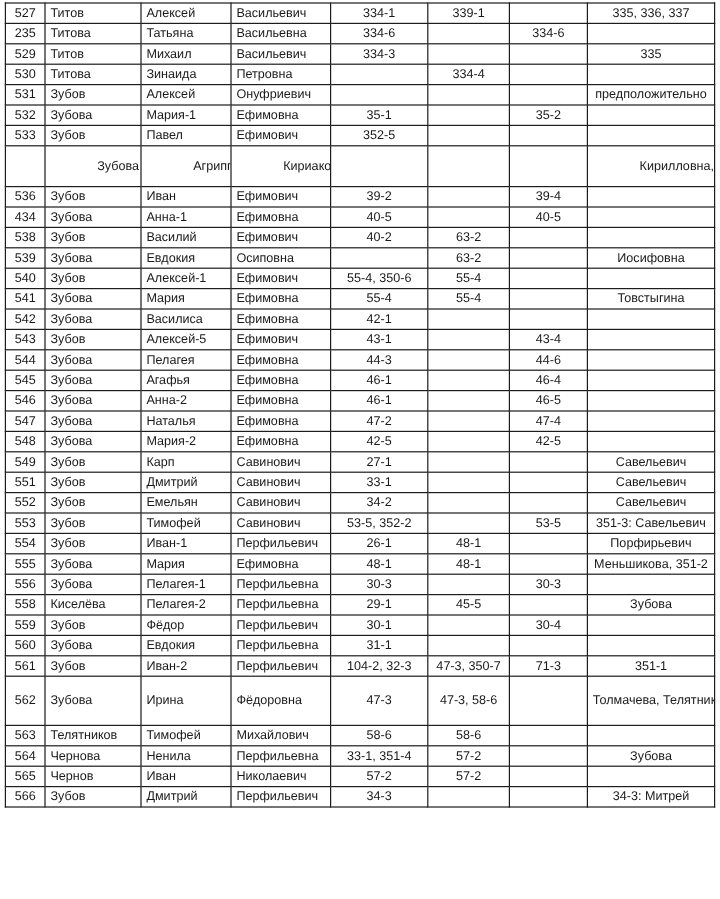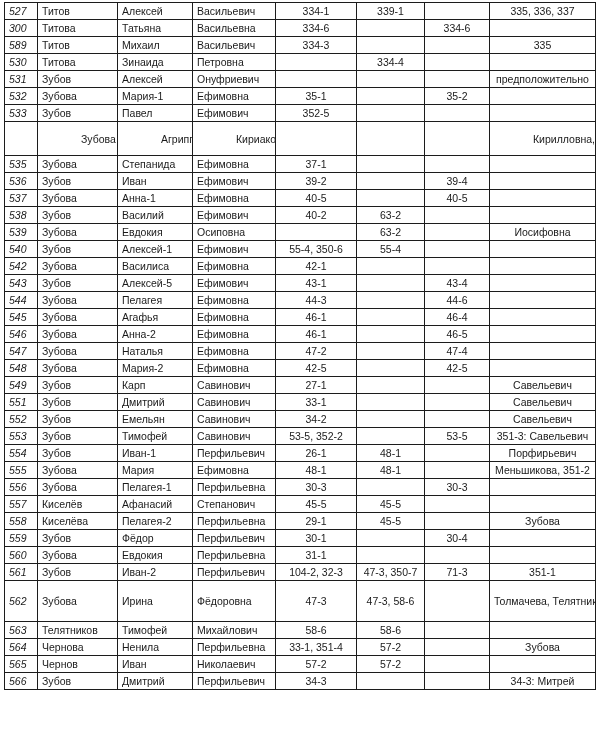--- a/index.html
+++ b/index.html
@@ -15,21 +15,21 @@
   }
   table.ledger td {
     border: 1.6px solid #1c1c1c;
     padding: 0 4px;
     height: 16px;
     line-height: 12px;
     white-space: nowrap;
     overflow: hidden;
     vertical-align: middle;
   }
-  td.c-num { text-align: left; padding: 0 2px; font-style: italic; }
+  td.c-num { text-align: center; padding: 0 2px; }
   td.c-txt { text-align: left; }
   td.c-ctr { text-align: center; }
   td.c-note { text-align: center; white-space: normal; padding: 1px 3px; }
   tr.h2 td { height: 33px; padding-left: 43px; }
   tr.h3 td { height: 40px; }
 </style>
 </head>
 <body>
 
 <table class="ledger">
@@ -48,31 +48,31 @@
     <td class="c-num">527</td>
     <td class="c-txt">Титов</td>
     <td class="c-txt">Алексей</td>
     <td class="c-txt">Васильевич</td>
     <td class="c-ctr">334-1</td>
     <td class="c-ctr">339-1</td>
     <td class="c-ctr"></td>
     <td class="c-note">335, 336, 337</td>
   </tr>
       <tr>
-    <td class="c-num">300</td>
+    <td class="c-num">235</td>
     <td class="c-txt">Титова</td>
     <td class="c-txt">Татьяна</td>
     <td class="c-txt">Васильевна</td>
     <td class="c-ctr">334-6</td>
     <td class="c-ctr"></td>
     <td class="c-ctr">334-6</td>
     <td class="c-note"></td>
   </tr>
       <tr>
-    <td class="c-num">589</td>
+    <td class="c-num">529</td>
     <td class="c-txt">Титов</td>
     <td class="c-txt">Михаил</td>
     <td class="c-txt">Васильевич</td>
     <td class="c-ctr">334-3</td>
     <td class="c-ctr"></td>
     <td class="c-ctr"></td>
     <td class="c-note">335</td>
   </tr>
       <tr>
     <td class="c-num">530</td>
@@ -118,41 +118,31 @@
     <td class="c-num">534</td>
     <td class="c-txt">Зубова</td>
     <td class="c-txt">Агриппина</td>
     <td class="c-txt">Кириаковна</td>
     <td class="c-ctr"></td>
     <td class="c-ctr"></td>
     <td class="c-ctr"></td>
     <td class="c-note">Кирилловна, предположительно</td>
   </tr>
       <tr>
-    <td class="c-num">535</td>
-    <td class="c-txt">Зубова</td>
-    <td class="c-txt">Степанида</td>
-    <td class="c-txt">Ефимовна</td>
-    <td class="c-ctr">37-1</td>
-    <td class="c-ctr"></td>
-    <td class="c-ctr"></td>
-    <td class="c-note"></td>
-  </tr>
-      <tr>
     <td class="c-num">536</td>
     <td class="c-txt">Зубов</td>
     <td class="c-txt">Иван</td>
     <td class="c-txt">Ефимович</td>
     <td class="c-ctr">39-2</td>
     <td class="c-ctr"></td>
     <td class="c-ctr">39-4</td>
     <td class="c-note"></td>
   </tr>
       <tr>
-    <td class="c-num">537</td>
+    <td class="c-num">434</td>
     <td class="c-txt">Зубова</td>
     <td class="c-txt">Анна-1</td>
     <td class="c-txt">Ефимовна</td>
     <td class="c-ctr">40-5</td>
     <td class="c-ctr"></td>
     <td class="c-ctr">40-5</td>
     <td class="c-note"></td>
   </tr>
       <tr>
     <td class="c-num">538</td>
@@ -178,20 +168,30 @@
     <td class="c-num">540</td>
     <td class="c-txt">Зубов</td>
     <td class="c-txt">Алексей-1</td>
     <td class="c-txt">Ефимович</td>
     <td class="c-ctr">55-4, 350-6</td>
     <td class="c-ctr">55-4</td>
     <td class="c-ctr"></td>
     <td class="c-note"></td>
   </tr>
       <tr>
+    <td class="c-num">541</td>
+    <td class="c-txt">Зубова</td>
+    <td class="c-txt">Мария</td>
+    <td class="c-txt">Ефимовна</td>
+    <td class="c-ctr">55-4</td>
+    <td class="c-ctr">55-4</td>
+    <td class="c-ctr"></td>
+    <td class="c-note">Товстыгина</td>
+  </tr>
+      <tr>
     <td class="c-num">542</td>
     <td class="c-txt">Зубова</td>
     <td class="c-txt">Василиса</td>
     <td class="c-txt">Ефимовна</td>
     <td class="c-ctr">42-1</td>
     <td class="c-ctr"></td>
     <td class="c-ctr"></td>
     <td class="c-note"></td>
   </tr>
       <tr>
@@ -315,30 +315,20 @@
     <td class="c-note">Меньшикова, 351-2</td>
   </tr>
       <tr>
     <td class="c-num">556</td>
     <td class="c-txt">Зубова</td>
     <td class="c-txt">Пелагея-1</td>
     <td class="c-txt">Перфильевна</td>
     <td class="c-ctr">30-3</td>
     <td class="c-ctr"></td>
     <td class="c-ctr">30-3</td>
-    <td class="c-note"></td>
-  </tr>
-      <tr>
-    <td class="c-num">557</td>
-    <td class="c-txt">Киселёв</td>
-    <td class="c-txt">Афанасий</td>
-    <td class="c-txt">Степанович</td>
-    <td class="c-ctr">45-5</td>
-    <td class="c-ctr">45-5</td>
-    <td class="c-ctr"></td>
     <td class="c-note"></td>
   </tr>
       <tr>
     <td class="c-num">558</td>
     <td class="c-txt">Киселёва</td>
     <td class="c-txt">Пелагея-2</td>
     <td class="c-txt">Перфильевна</td>
     <td class="c-ctr">29-1</td>
     <td class="c-ctr">45-5</td>
     <td class="c-ctr"></td>

